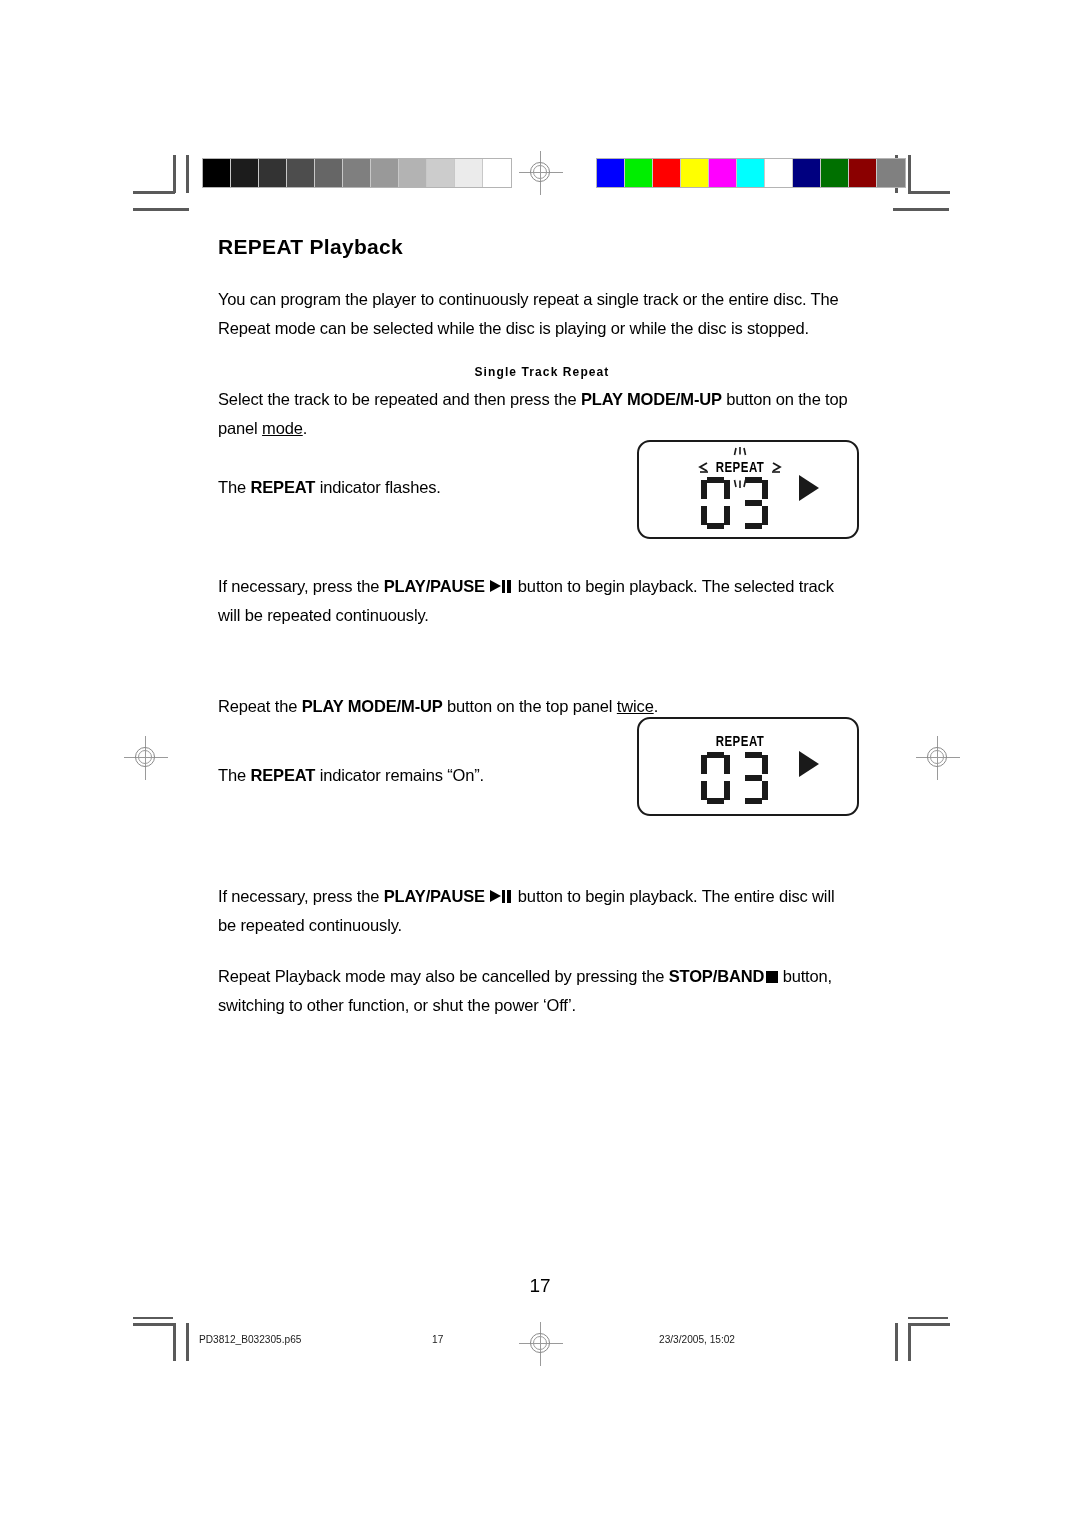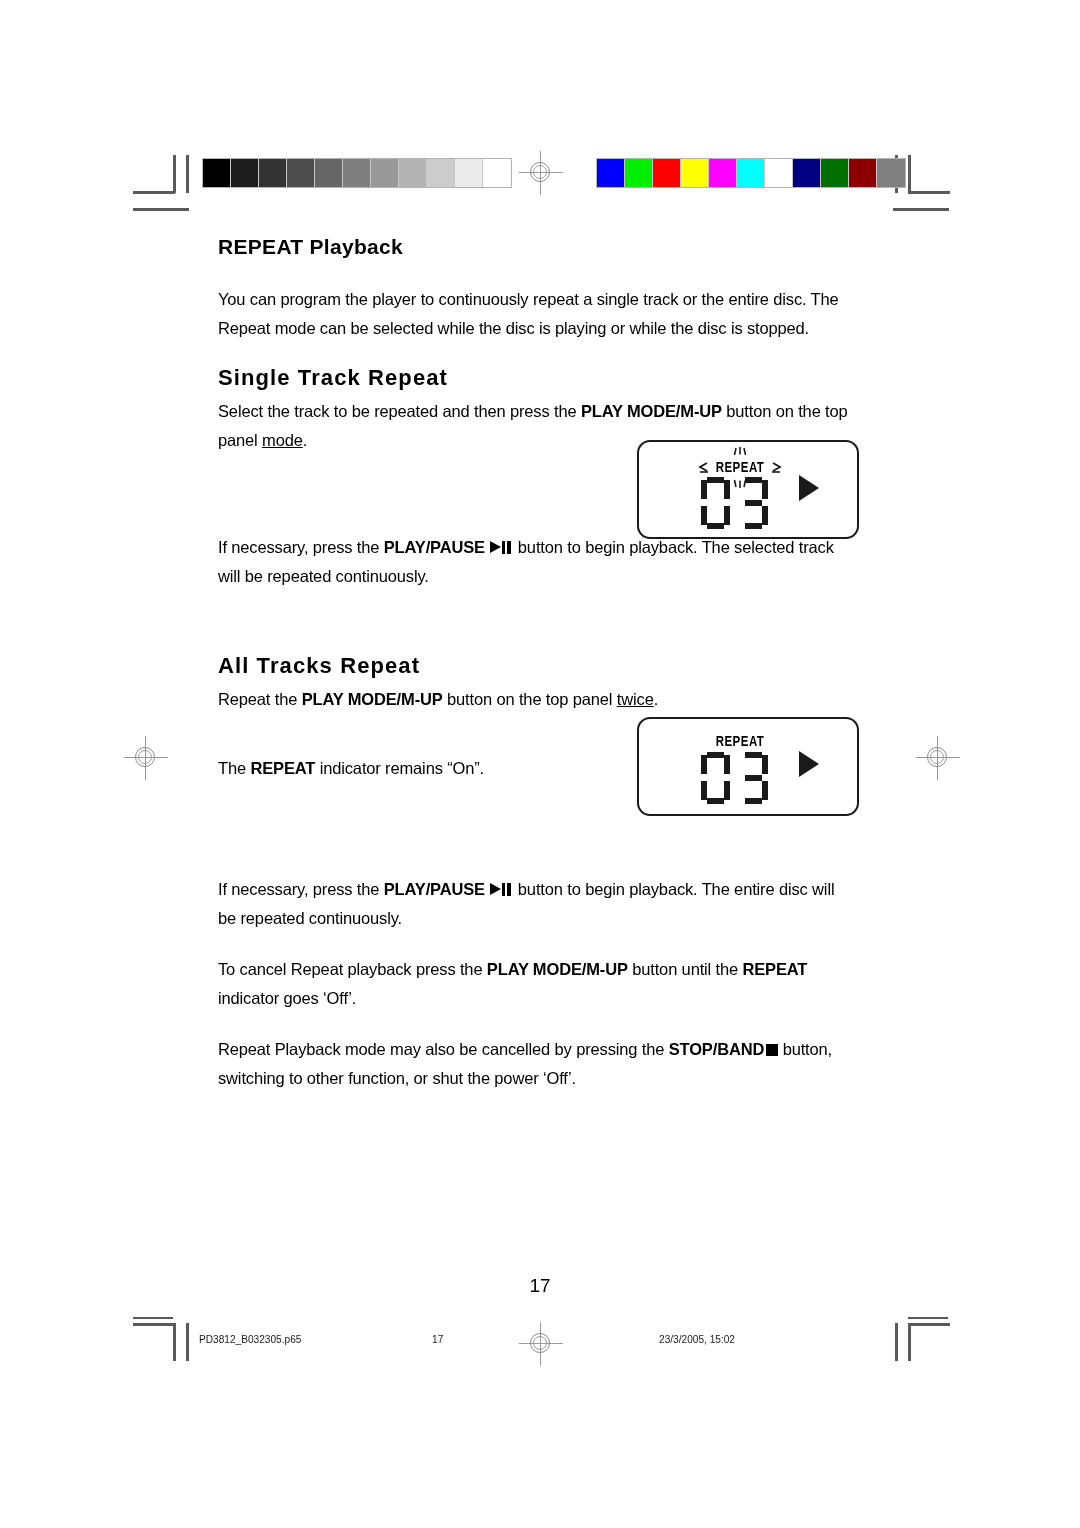--- a/index.html
+++ b/index.html
@@ -74,24 +74,25 @@
     width: 648px;
   }
   h1.page-title {
     font-size: 21px;
     font-weight: bold;
     letter-spacing: 0.3px;
     margin: 0 0 26px 0;
     line-height: 1.2;
   }
   h2.sub-head {
-    font-size: 22px;
+    font-size: 12px;
     font-weight: bold;
     letter-spacing: 1.1px;
     margin: 0 0 6px 0;
+    text-align: center;
   }
   p.body-text {
     font-size: 16.5px;
     line-height: 29px;
     margin: 0 16px 22px 0;
     letter-spacing: -0.15px;
   }
   p.tight { margin-bottom: 0; }
   b { font-weight: bold; }
   .u { text-decoration: underline; }
@@ -295,45 +296,44 @@
   <h1 class="page-title">REPEAT Playback</h1>
 
   <p class="body-text">You can program the player to continuously repeat a single track or the entire disc. The Repeat mode can be selected while the disc is playing or while the disc is stopped.</p>
 
   <h2 class="sub-head">Single Track Repeat</h2>
 
   <p class="body-text tight"><span>Select the track to be repeated and then press the </span><b>PLAY MODE/M-UP</b><span> button on the top panel </span><span class="u">mode</span><span>.</span></p>
 
   <div class="spacer-lg"></div>
 
+  <p class="body-text"><span>The </span><b>REPEAT</b><span> indicator flashes.</span></p>
 
   <div class="spacer-lg"></div>
   <div class="spacer-md"></div>
 
   <p class="body-text"><span>If necessary, press the </span><b>PLAY/PAUSE</b>&nbsp;<span class="glyph-playpause"><span class="t"></span><span class="b1"></span><span class="b2"></span></span><span> button to begin playback. The selected track will be repeated continuously.</span></p>
 
   <div class="spacer-lg"></div>
   <div class="spacer-sm"></div>
 
-  <h2 class="sub-head">All Tracks Repeat</h2>
 
   <p class="body-text tight"><span>Repeat the </span><b>PLAY MODE/M-UP</b><span> button on the top panel </span><span class="u">twice</span><span>.</span></p>
 
   <div class="spacer-lg"></div>
   <div class="spacer-sm"></div>
 
   <p class="body-text"><span>The </span><b>REPEAT</b><span> indicator remains “On”.</span></p>
 
   <div class="spacer-lg"></div>
   <div class="spacer-lg"></div>
   <div class="spacer-sm"></div>
 
   <p class="body-text"><span>If necessary, press the </span><b>PLAY/PAUSE</b>&nbsp;<span class="glyph-playpause"><span class="t"></span><span class="b1"></span><span class="b2"></span></span><span> button to begin playback. The entire disc will be repeated continuously.</span></p>
 
-  <p class="body-text"><span>To cancel Repeat playback press the </span><b>PLAY MODE/M-UP</b><span> button until the </span><b>REPEAT</b><span> indicator goes ‘Off’.</span></p>
 
   <p class="body-text"><span>Repeat Playback mode may also be cancelled by pressing the </span><b>STOP/BAND</b><span class="glyph-stop"></span><span> button, switching to other function, or shut the power ‘Off’.</span></p>
 
 </div>
 
 <div class="lcd" id="lcd-single">
   <div class="lcd-inner">
     <div class="flash-group">
       <svg width="90" height="46" viewBox="0 0 90 46">
 

